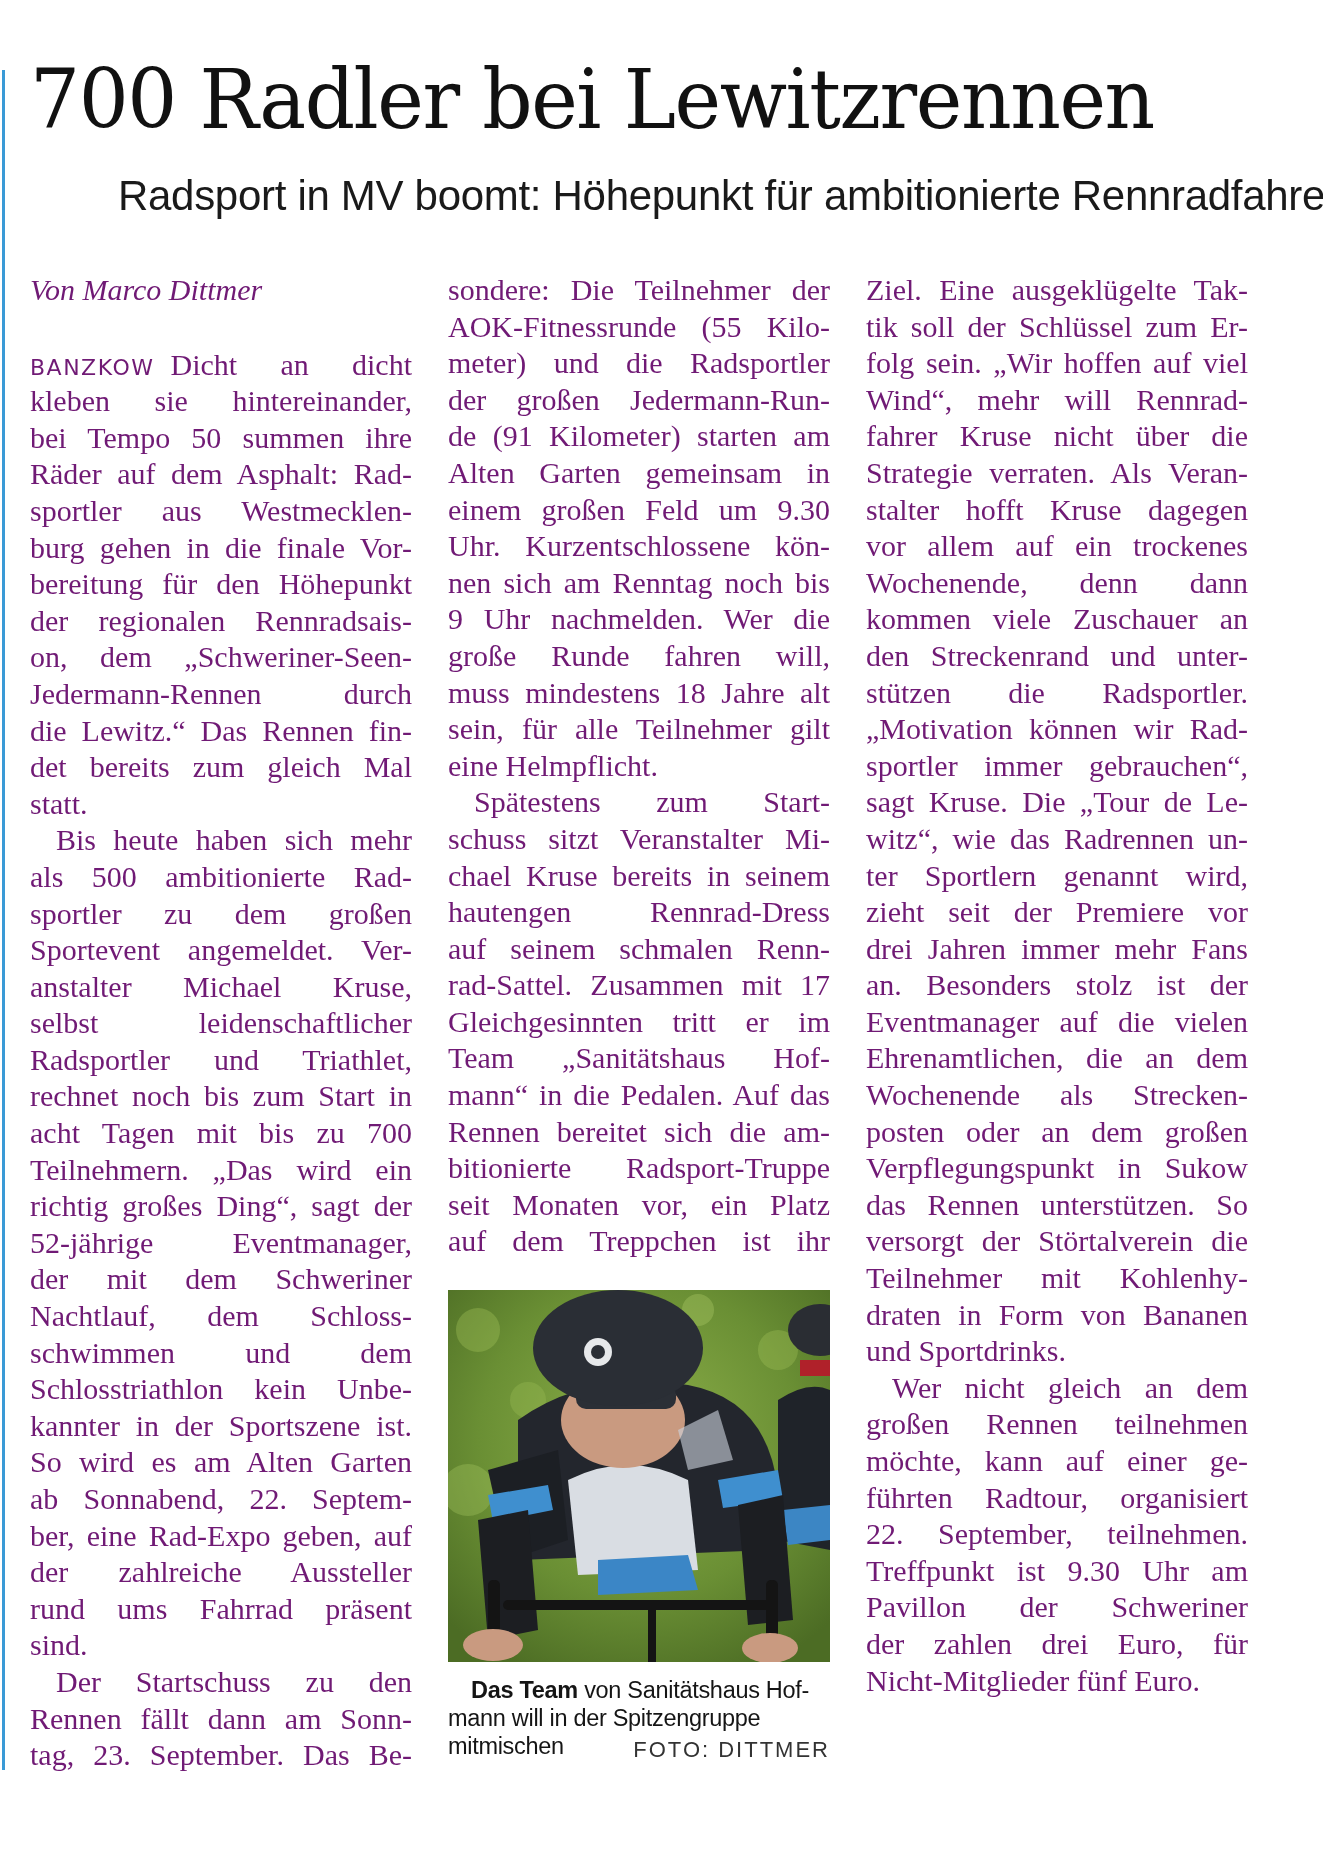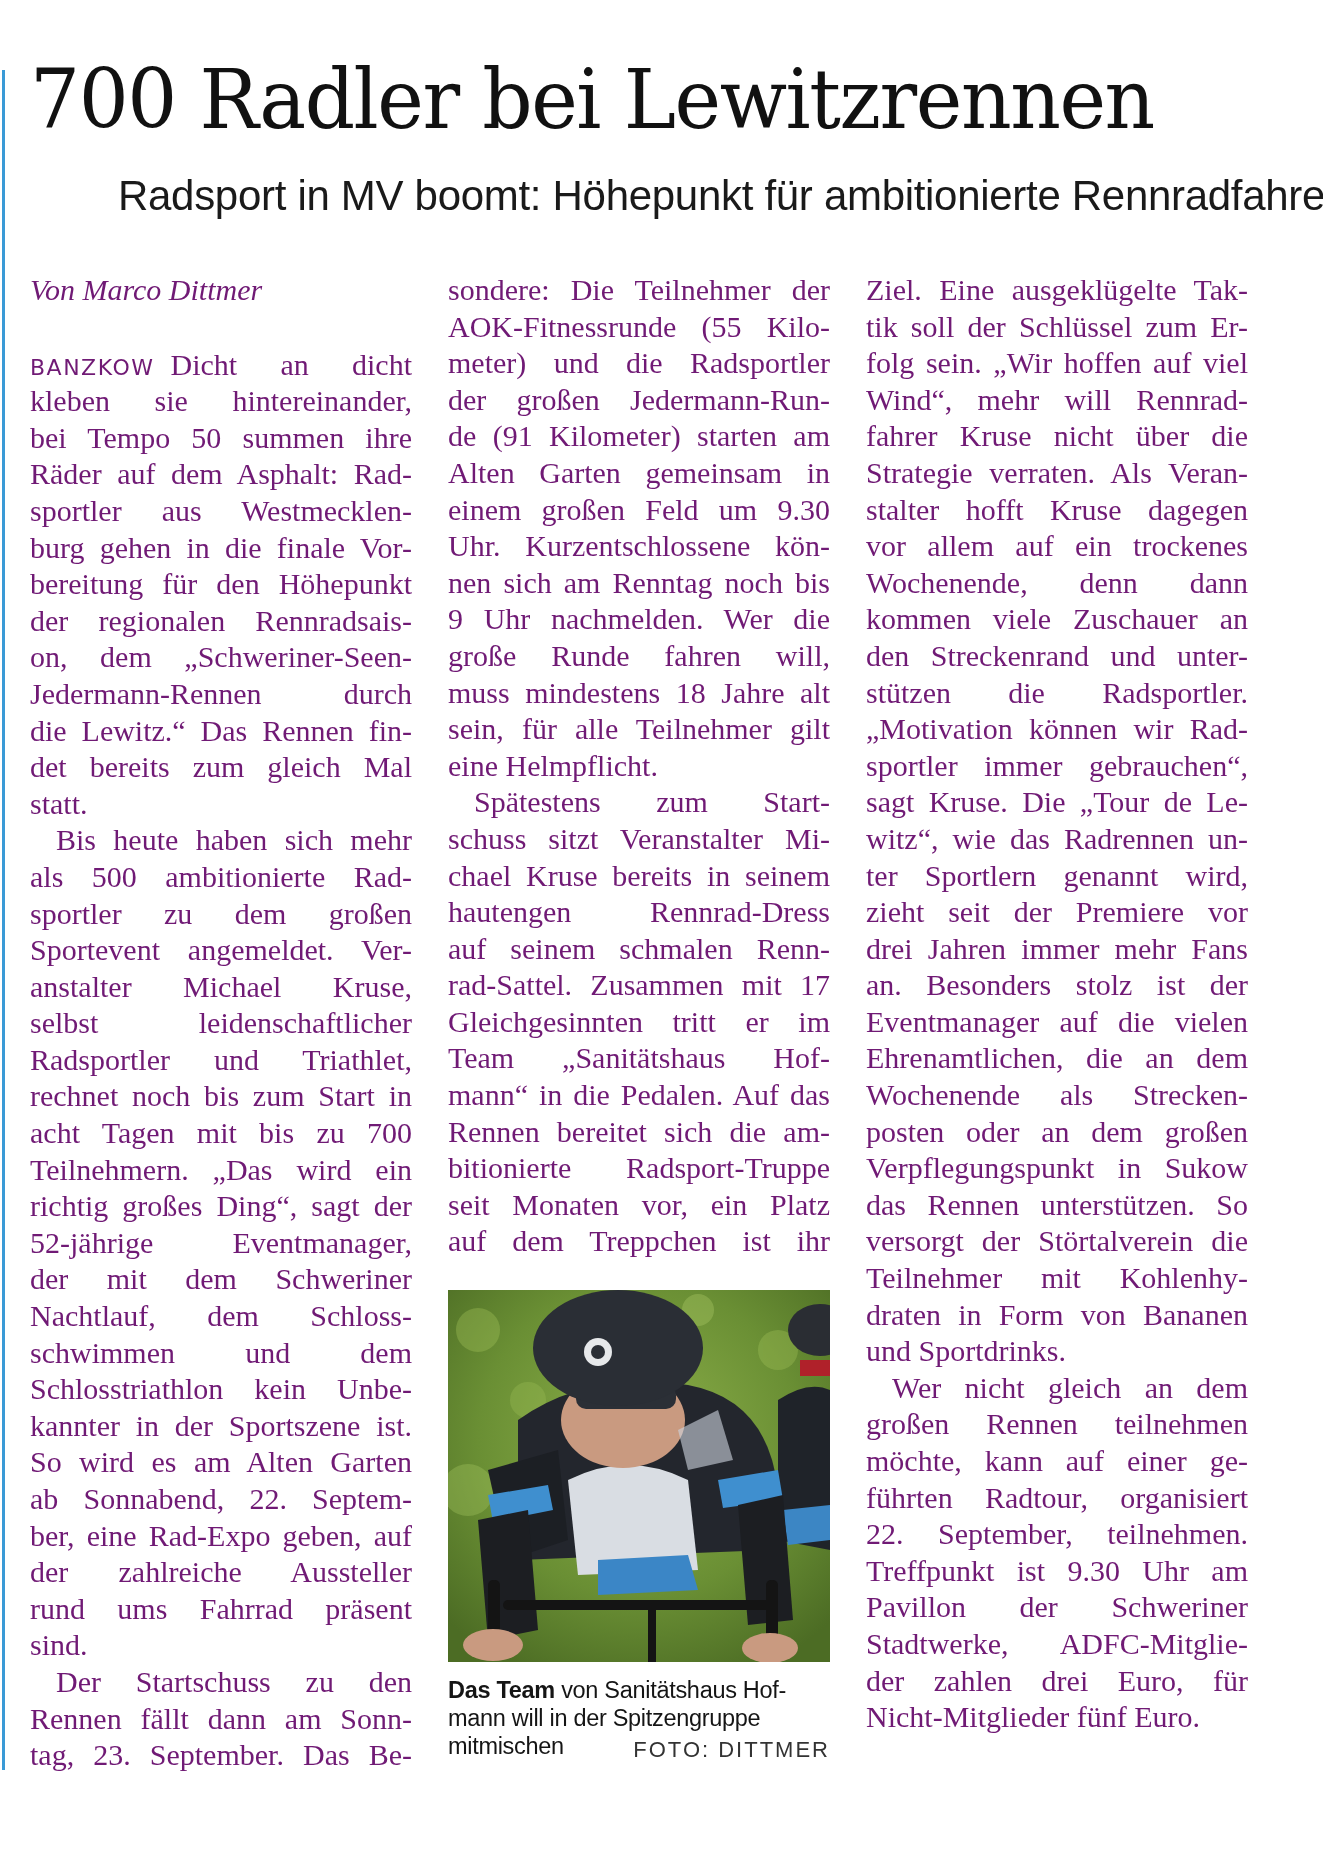--- a/index.html
+++ b/index.html
@@ -33,21 +33,21 @@
   .photo {
     position: absolute; left: 448px; top: 1290px; width: 382px; height: 372px; overflow: hidden;
     background: #6f8f3a;
   }
   .photo svg { display: block; }
   .caption {
     position: absolute; left: 448px; top: 1676px; width: 382px;
     font-family: "Liberation Sans", sans-serif; font-size: 23.5px; line-height: 28px; color: #151515;
     letter-spacing: -0.3px;
   }
-  .caption .lead { font-weight: bold; }
+  .caption .lead { font-weight: bold; margin-left: 23px; }
   .caption .credit { float: right; font-size: 22px; letter-spacing: 2px; color: #333; margin-top: 4px; }
 </style>
 </head>
 <body>
 
 <div class="left-rule"></div>
 
 <h1 class="headline">700 Radler bei Lewitzrennen</h1>
 <h2 class="subhead">Radsport in MV boomt: Höhepunkt für ambitionierte Rennradfahrer</h2>
 
@@ -161,21 +161,20 @@
       <span class="line">Teilnehmer mit Kohlenhy-</span>
       <span class="line">draten in Form von Bananen</span>
       <span class="line last">und Sportdrinks.</span>
       <span class="line indent">Wer nicht gleich an dem</span>
       <span class="line">großen Rennen teilnehmen</span>
       <span class="line">möchte, kann auf einer ge-</span>
       <span class="line">führten Radtour, organisiert</span>
       <span class="line">22. September, teilnehmen.</span>
       <span class="line">Treffpunkt ist 9.30 Uhr am</span>
       <span class="line">Pavillon der Schweriner</span>
-      <span class="line">Stadtwerke, ADFC-Mitglie-</span>
       <span class="line">der zahlen drei Euro, für</span>
       <span class="line last">Nicht-Mitglieder fünf Euro.</span>
     </div>
 </div>
 
 <div class="photo" title="Radrennfahrer des Teams Sanitätshaus Hofmann auf Rennrädern vor grüner Hecke">
   <svg width="382" height="372" viewBox="0 0 382 372">
     <defs>
       <radialGradient id="hedge" cx="50%" cy="40%" r="70%">
         <stop offset="0%" stop-color="#8db04a"></stop>

